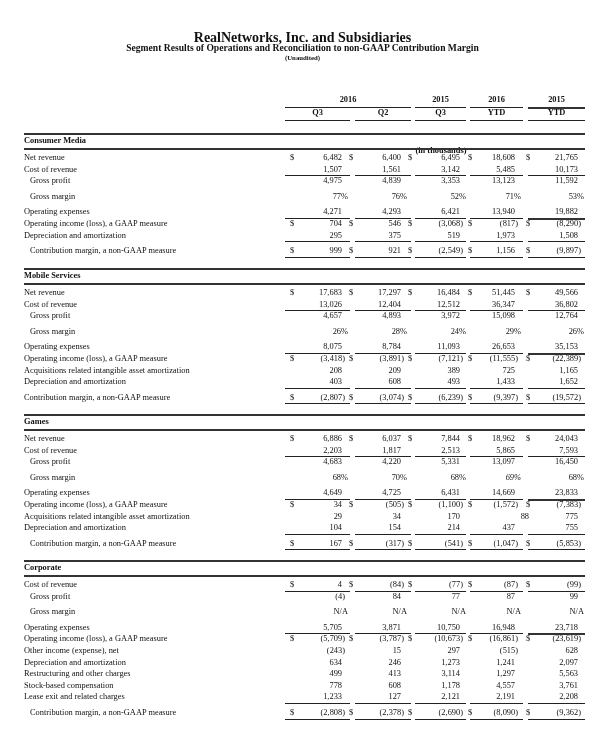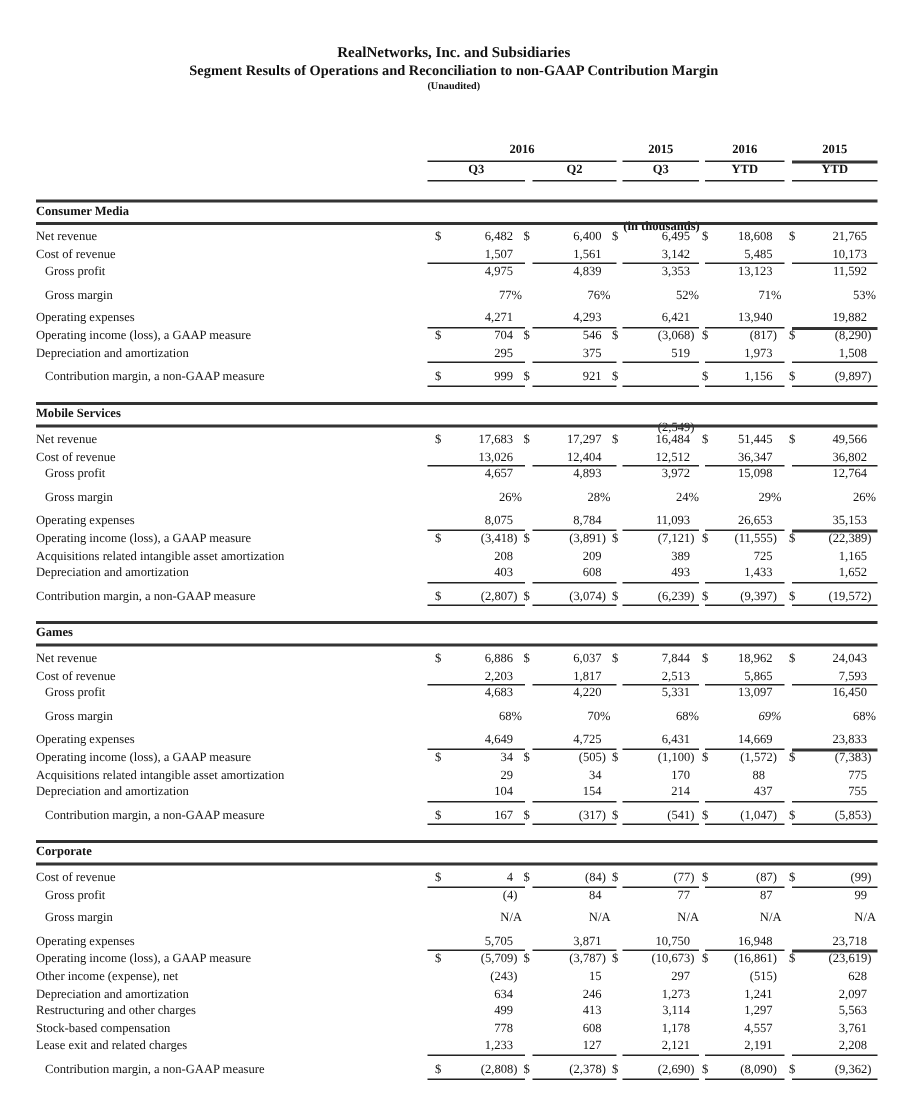--- a/index.html
+++ b/index.html
@@ -2,21 +2,21 @@
 <html><head>
 <meta charset="utf-8">
 <style>
   html, body { margin: 0; padding: 0; background: #ffffff; }
   body {
     width: 605px; height: 737px; overflow: hidden; position: relative;
     font-family: "Liberation Serif", "DejaVu Serif", serif;
     color: #111; font-size: 8.4px;
   }
   .title { position: absolute; left: 0; width: 605px; text-align: center; font-weight: bold; }
-  .t1 { top: 30px; font-size: 10px; }
+  .t1 { top: 30px; font-size: 14px; }
   .t2 { top: 42px; font-size: 9.6px; }
   .t3 { top: 54px; font-size: 6.8px; }
 
   .colhdr { position: absolute; font-weight: bold; text-align: center; font-size: 8.4px; }
   .hline { position: absolute; height: 0; border-top: 1px solid #222; }
   .hline.thick { border-top: 2px solid #333; }
 
   .row { position: absolute; left: 24px; width: 575px; height: 10px; line-height: 10px; }
   .row .lbl { position: absolute; left: 0; white-space: nowrap; }
   .row .lbl.ind { left: 6px; }
@@ -137,21 +137,21 @@
     <div class="hline" style="left: 415px; width: 51px; top: 241.1px;"></div>
     <div class="hline" style="left: 470px; width: 53px; top: 241.1px;"></div>
     <div class="hline" style="left: 528px; width: 57px; top: 241.1px;"></div>
     <div class="row" style="top: 246.2px;">
       <span class="lbl ind">Contribution margin, a non-GAAP measure</span>
       <span class="dol" style="left: 266px;">$</span>
       <span class="val" style="right: 257px;">999</span>
       <span class="dol" style="left: 325px;">$</span>
       <span class="val" style="right: 198px;">921</span>
       <span class="dol" style="left: 384px;">$</span>
-      <span class="val" style="right: 136px; margin-top: 34px;">(2,549)</span>
+      <span class="val" style="right: 136px;">(2,549)</span>
       <span class="dol" style="left: 444px;">$</span>
       <span class="val" style="right: 84px;">1,156</span>
       <span class="dol" style="left: 502px;">$</span>
       <span class="val" style="right: 18px;">(9,897)</span>
     </div>
     <div class="hline" style="left: 285px; width: 65px; top: 256.7px;"></div>
     <div class="hline" style="left: 355px; width: 56px; top: 256.7px;"></div>
     <div class="hline" style="left: 415px; width: 51px; top: 256.7px;"></div>
     <div class="hline" style="left: 470px; width: 53px; top: 256.7px;"></div>
     <div class="hline" style="left: 528px; width: 57px; top: 256.7px;"></div>
@@ -334,21 +334,21 @@
       <span class="dol" style="left: 444px;">$</span>
       <span class="val" style="right: 81px;">(1,572)</span>
       <span class="dol" style="left: 502px;">$</span>
       <span class="val" style="right: 18px;">(7,383)</span>
     </div>
     <div class="row" style="top: 511.6px;">
       <span class="lbl">Acquisitions related intangible asset amortization</span>
       <span class="val" style="right: 257px;">29</span>
       <span class="val" style="right: 198px;">34</span>
       <span class="val" style="right: 139px;">170</span>
-      <span class="val" style="right: 89px; text-align: right;">88</span>
+      <span class="val" style="right: 70px; text-align: right;">88</span>
       <span class="val" style="right: 21px;">775</span>
     </div>
     <div class="row" style="top: 523.2px;">
       <span class="lbl">Depreciation and amortization</span>
       <span class="val" style="right: 257px;">104</span>
       <span class="val" style="right: 198px;">154</span>
       <span class="val" style="right: 139px;">214</span>
       <span class="val" style="right: 84px;">437</span>
       <span class="val" style="right: 21px;">755</span>
     </div>

